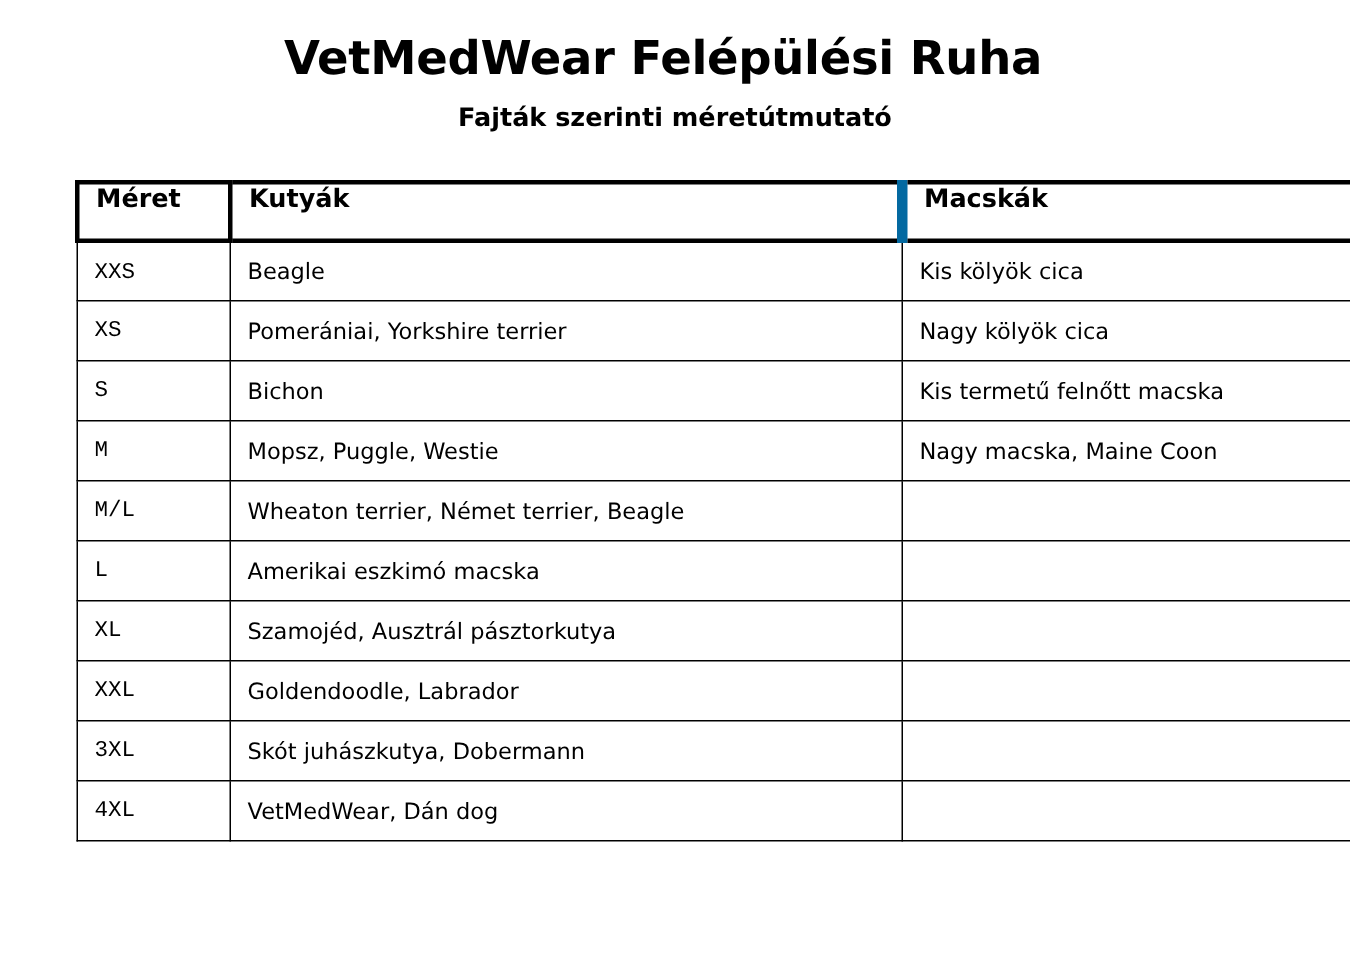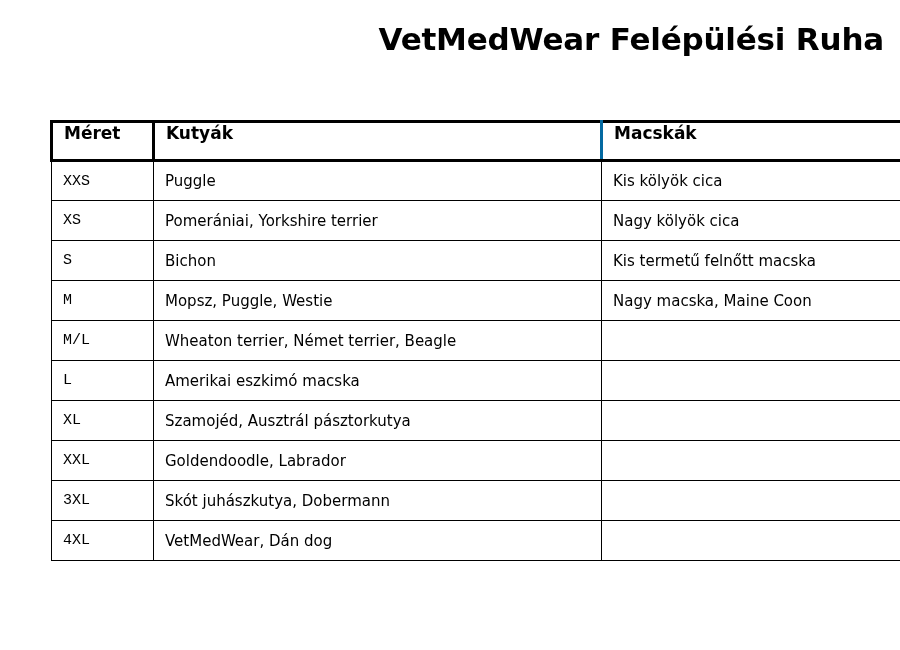--- a/index.html
+++ b/index.html
@@ -20,21 +20,21 @@
     width: 900px;
     height: 650px;
     position: relative;
   }
 
   .title {
     position: absolute;
     left: 0;
     top: 20px;
     width: 884px;
-    text-align: right;
+    text-align: center;
     font-size: 31px;
     font-weight: bold;
     letter-spacing: -0.2px;
     line-height: 38px;
     white-space: nowrap;
   }
 
   .subtitle {
     position: absolute;
     left: 0;
@@ -73,21 +73,21 @@
     border-right: 3px solid #000;
     height: 38px;
     padding: 0 0 16px 11px;
     text-align: left;
     vertical-align: middle;
     font-size: 17px;
     font-weight: bold;
     box-sizing: border-box;
   }
   table.size-table thead th.th-size { border-right: 3px solid #000; }
-  table.size-table thead th.th-dogs { border-left: 0; border-right: 3px solid #0369a1; }
+  table.size-table thead th.th-dogs { border-left: 0; border-right: 7px solid #0369a1; }
   table.size-table thead th.th-cats { border-left: 0; }
 
   
   table.size-table tbody td {
     border-bottom: 1.6px solid #000;
     border-right: 1.6px solid #000;
     height: 40px;
     padding: 0 0 0 11px;
     text-align: left;
     vertical-align: middle;
@@ -107,39 +107,40 @@
     border-bottom: 1.6px solid #000;
   }
 </style>
 </head>
 <body>
 
 <div class="page">
 
   <div class="title">VetMedWear Felépülési Ruha</div>
 
+  <div class="subtitle">Fajták szerinti méretútmutató</div>
 
   <div class="table-wrap">
     <table class="size-table">
       <colgroup>
         <col class="c-size">
         <col class="c-dogs">
         <col class="c-cats">
       </colgroup>
       <thead>
         <tr>
           <th class="th-size">Méret</th>
           <th class="th-dogs">Kutyák</th>
           <th class="th-cats">Macskák</th>
         </tr>
       </thead>
       <tbody>
         <tr>
           <td class="td-size">XXS</td>
-          <td class="td-dogs">Puggle</td>
+          <td class="td-dogs">Beagle</td>
           <td class="td-cats">Kis kölyök cica</td>
         </tr>
         <tr>
           <td class="td-size">XS</td>
           <td class="td-dogs">Pomerániai, Yorkshire terrier</td>
           <td class="td-cats">Nagy kölyök cica</td>
         </tr>
         <tr>
           <td class="td-size">S</td>
           <td class="td-dogs">Bichon</td>

